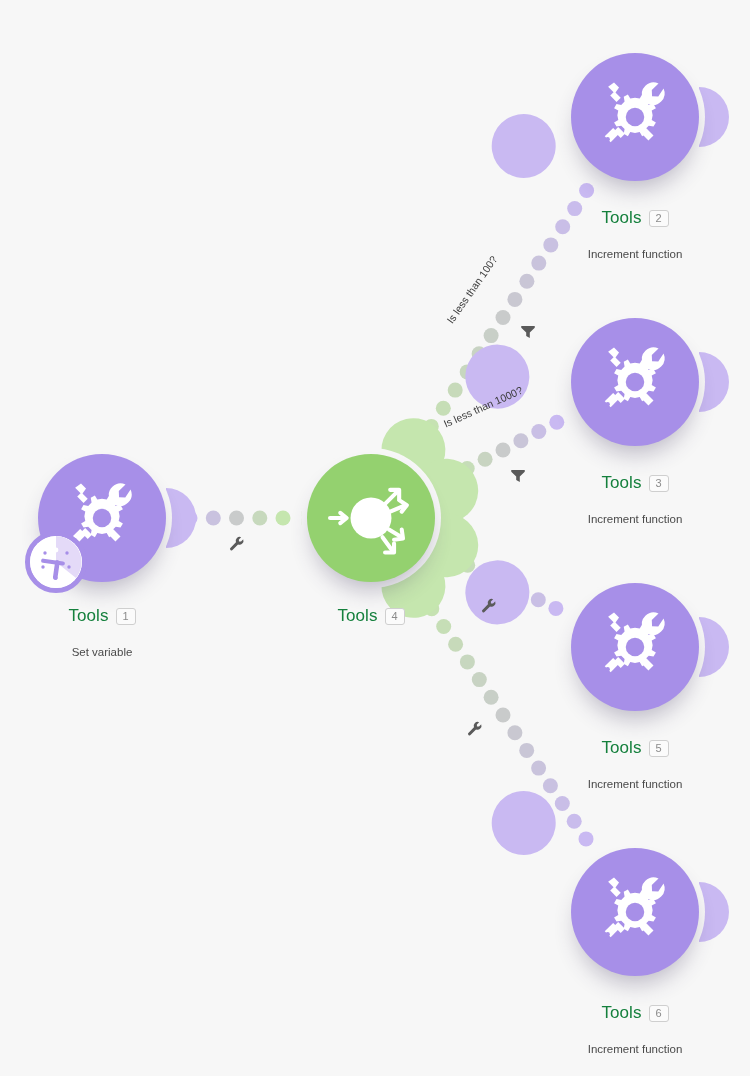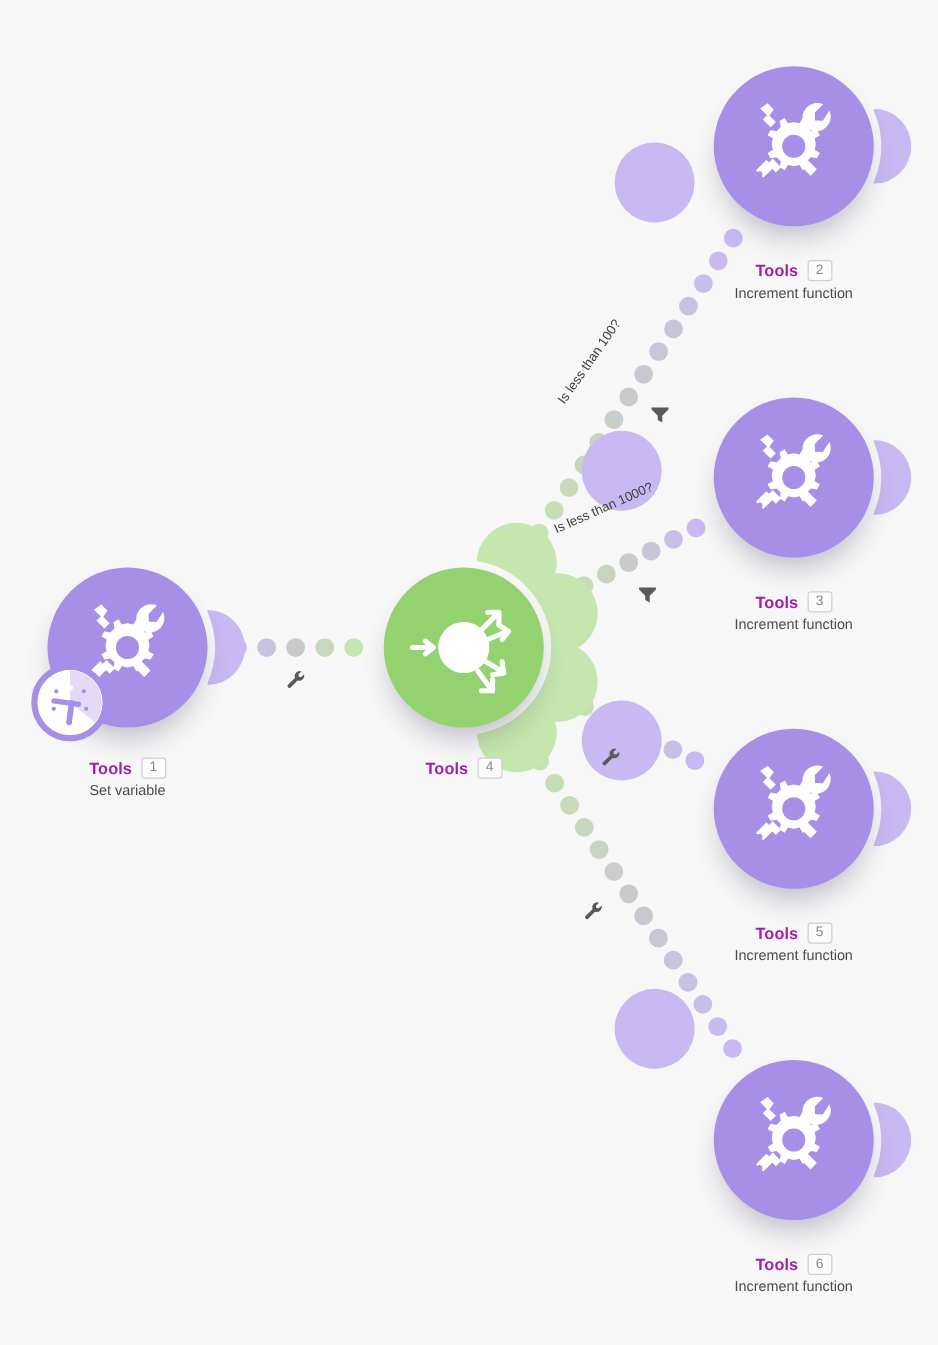--- a/index.html
+++ b/index.html
@@ -50,32 +50,32 @@
   .node-label{
     position:absolute;
     text-align:center;
     white-space:nowrap;
     z-index:8;
   }
   .node-title-row{
     display:flex;align-items:center;justify-content:center;gap:7px;
   }
   .node-title{
-    font-size:13px;font-weight:bold;color:#a21caf;letter-spacing:.1px;
+    font-size:17px;font-weight:normal;color:#15803d;letter-spacing:.1px;
   }
   .node-badge{
     font-size:11px;color:#8b8b8b;
     border:1px solid #cfcfcf;border-radius:3px;
     background:#fbfbfb;
     padding:1px 5px 1px 5px;
     line-height:13px;
     min-width:8px;text-align:center;
   }
   .node-sub{
-    font-size:11.5px;color:#4a4a4a;margin-top:4px;
+    font-size:11.5px;color:#4a4a4a;margin-top:20px;
   }
 
   
   .route-label{
     position:absolute;
     font-size:10.5px;
     color:#3b3b3b;
     white-space:nowrap;
     z-index:9;
     transform-origin:left center;

